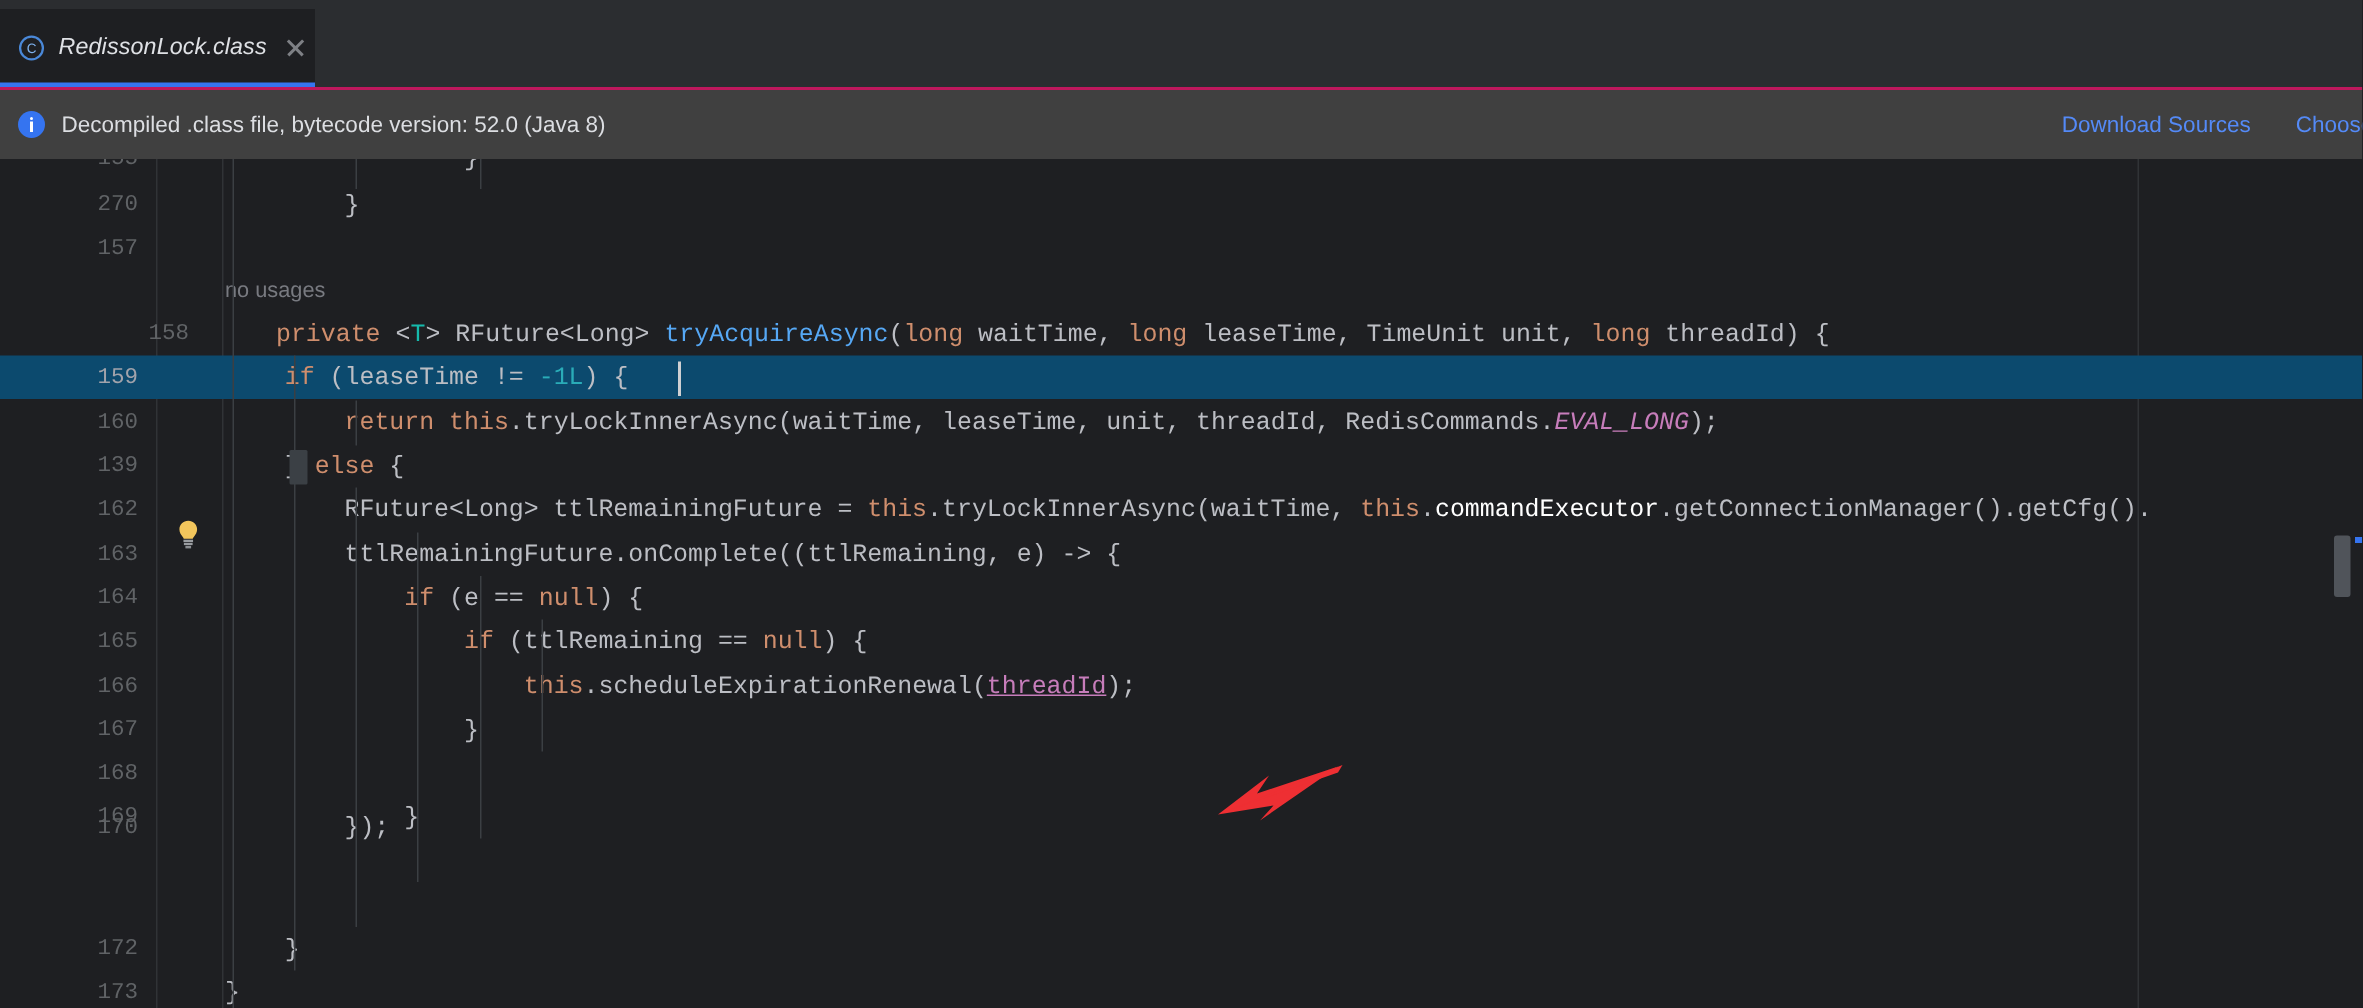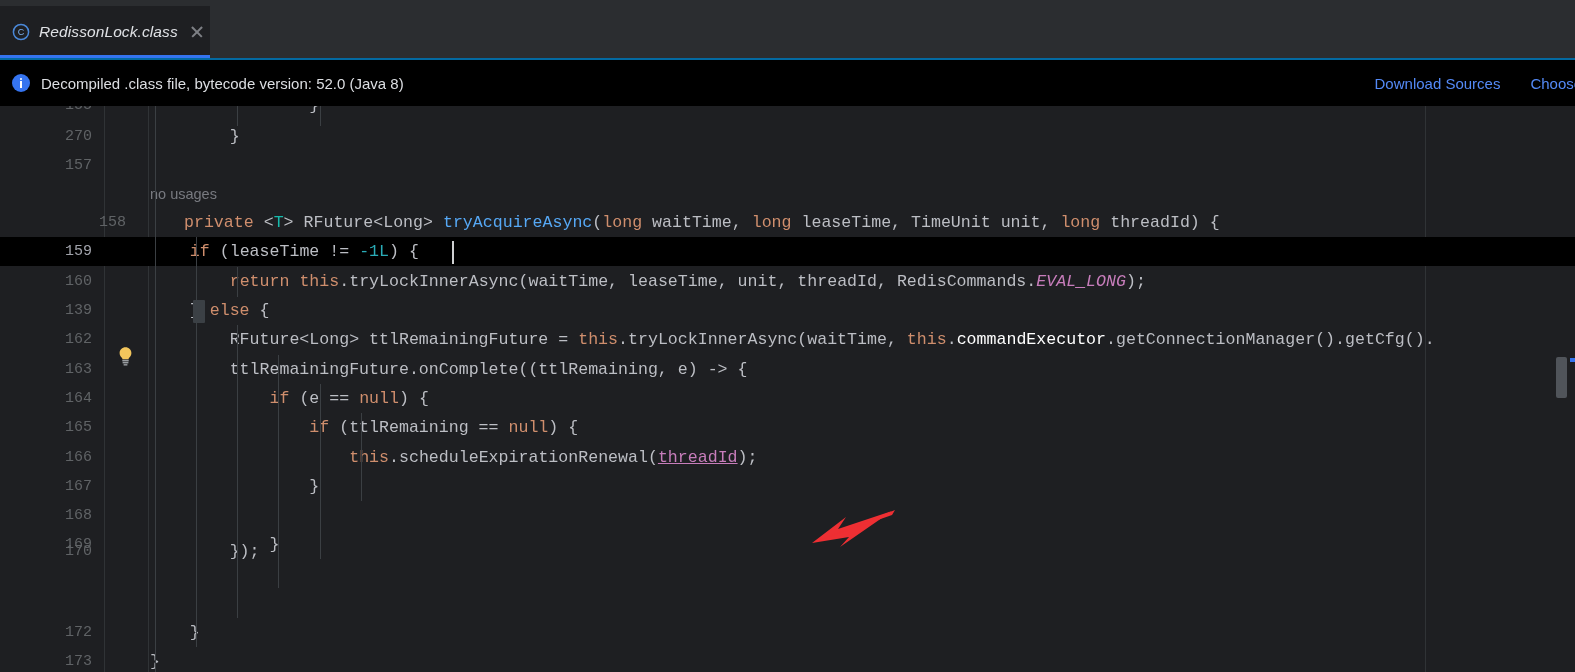--- a/index.html
+++ b/index.html
@@ -71,22 +71,22 @@
     width: 14px; height: 1.6px;
     background: #b9bcc2;
   }
   .tab-close::before { transform: rotate(45deg); }
   .tab-close::after  { transform: rotate(-45deg); }
 
   
   .banner {
     position: absolute; left: 0; top: 58px;
     width: 1575px; height: 48px;
-    background: #000000;
-    border-top: 2px solid #0369a1;
+    background: #404040;
+    border-top: 2px solid #be185d;
     box-sizing: border-box;
     display: flex; align-items: center;
   }
   .info-icon {
     width: 18px; height: 18px;
     margin-left: 12px; margin-right: 11px;
     border-radius: 50%;
     background: #3574f0;
     position: relative;
     flex: 0 0 18px;
@@ -151,21 +151,21 @@
   .code-area {
     position: absolute; left: 0; top: 0;
     width: 1428px; height: 566px;
   }
   .row {
     position: absolute; left: 0;
     width: 1575px; height: 29.3px;
     white-space: nowrap;
   }
   .row.current {
-    background: #000000;
+    background: #0c4a6e;
   }
   .lineno {
     position: absolute; left: 0; top: 0;
     width: 92px; height: 29.3px;
     text-align: right;
     font-family: "Liberation Mono", monospace;
     font-size: 15px;
     line-height: 29.3px;
     color: #606366;
   }

